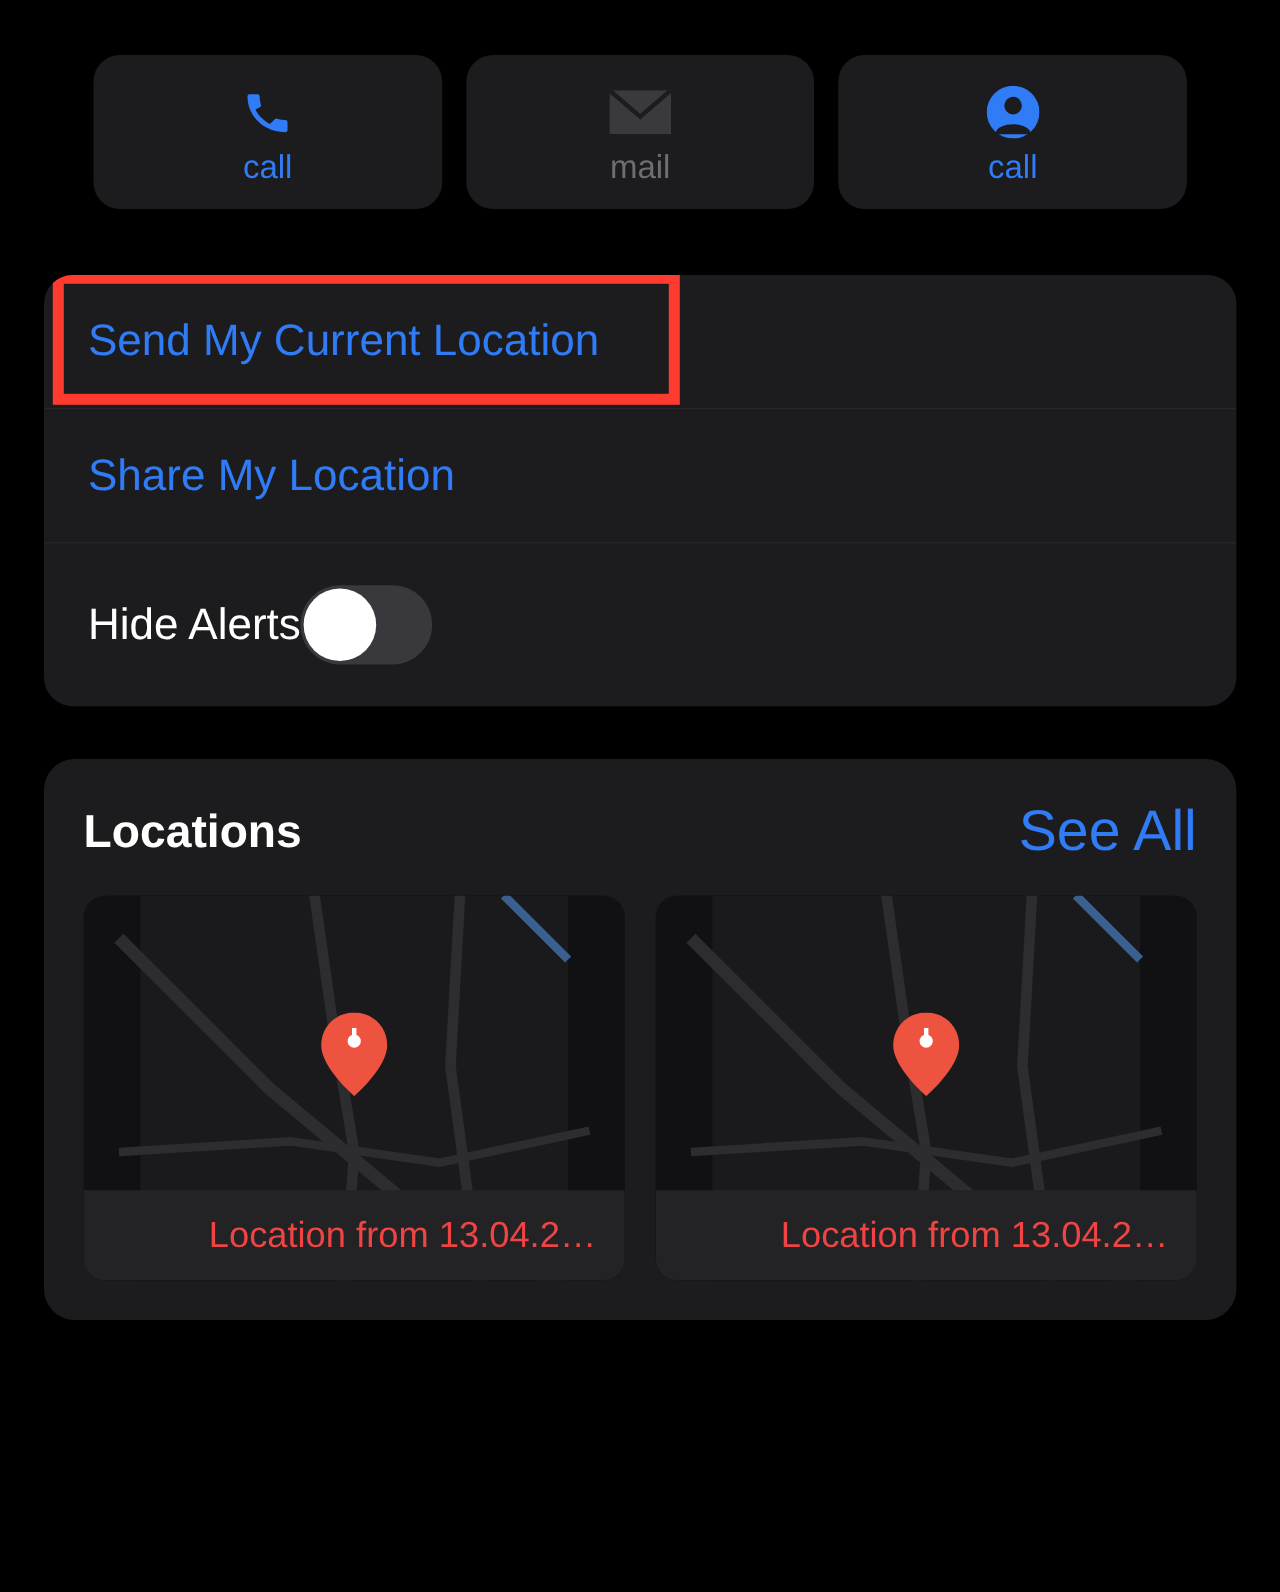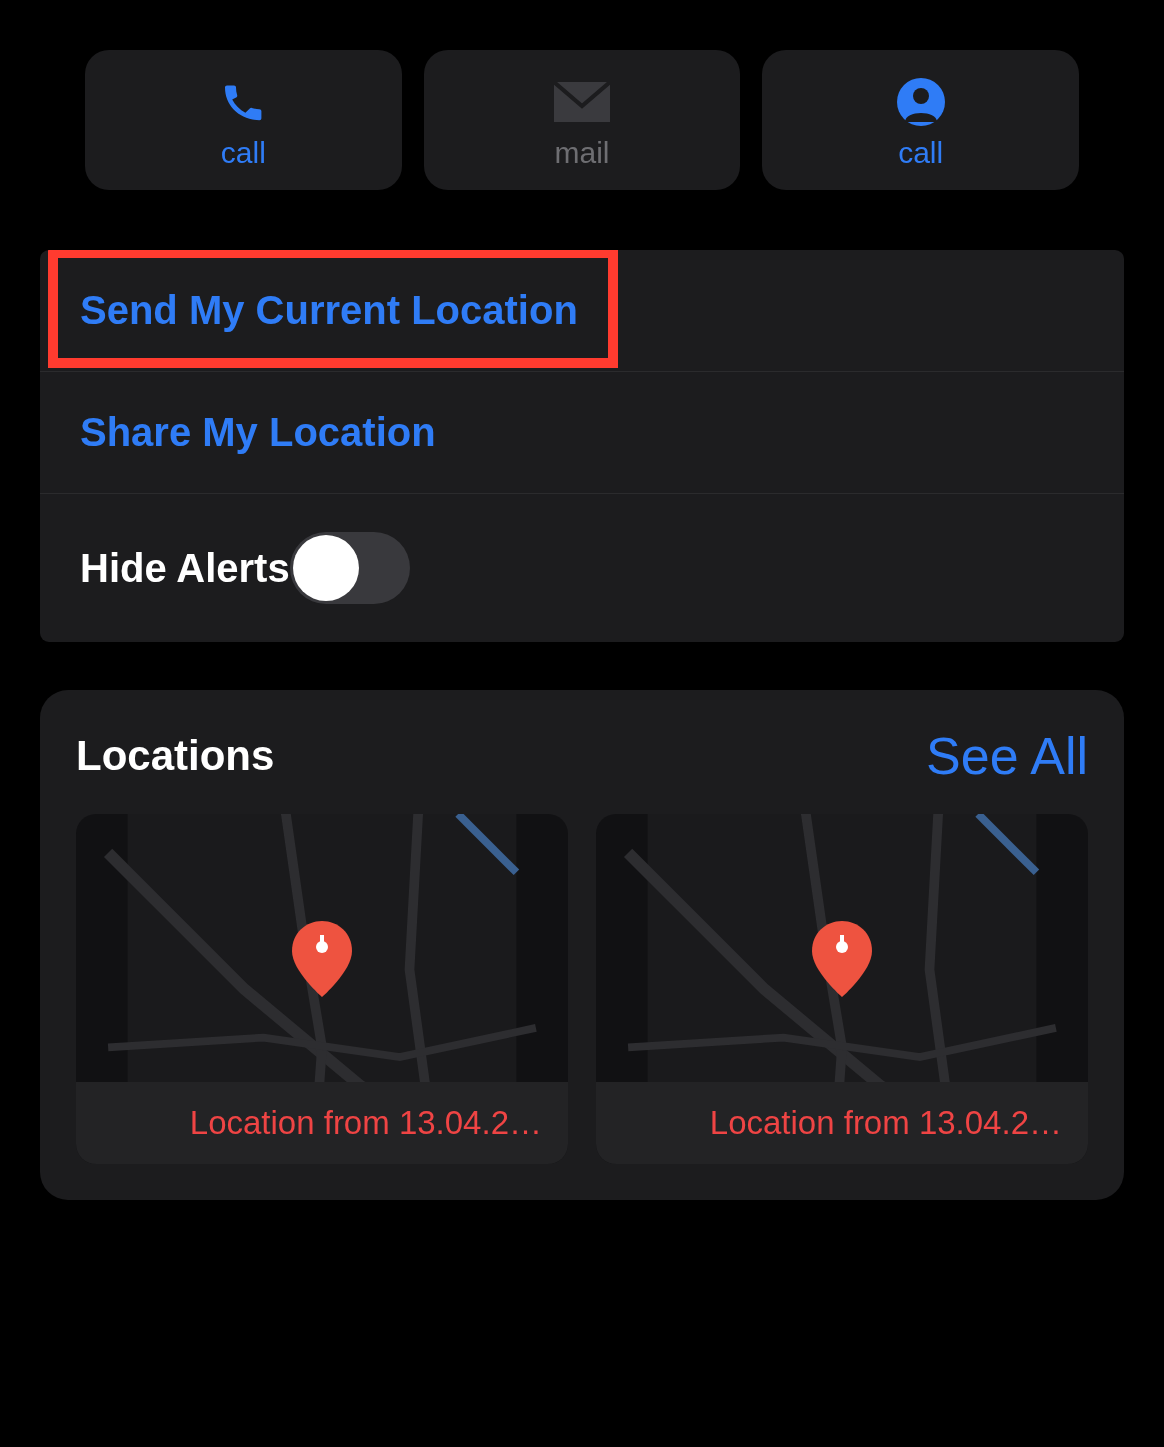--- a/index.html
+++ b/index.html
@@ -37,23 +37,22 @@
   }
   .action-label {
     font-size: 30px;
     color: #2f7cf6;
   }
   .action-label.disabled { color: #6e6e72; }
 
   .settings-card {
     margin: 60px 40px 0 40px;
     background: #1c1c1e;
-    border-radius: 9px;
-    overflow: hidden;
-    font-weight: bold;
+    border-radius: 26px;
+    overflow: hidden;
   }
   .settings-row {
     padding: 38px 40px;
     font-size: 40px;
     color: #2f7cf6;
     border-bottom: 1px solid #2b2b2d;
     position: relative;
   }
   .settings-row.last { border-bottom: none; }
   .settings-row.white { color: #fff; display:flex; align-items:center; justify-content:flex-start;}

